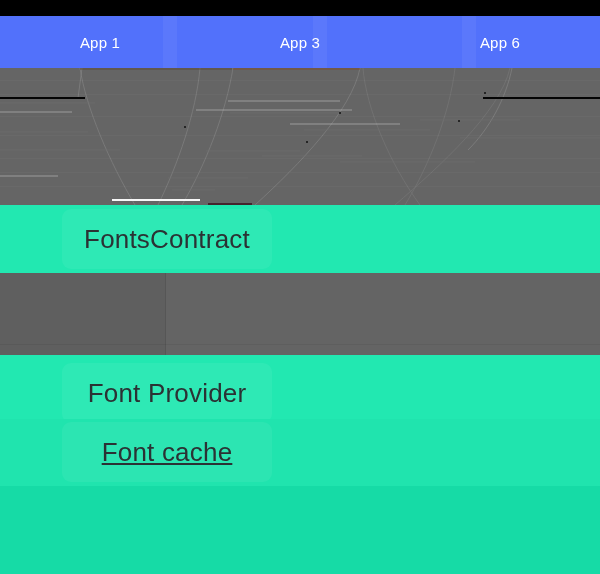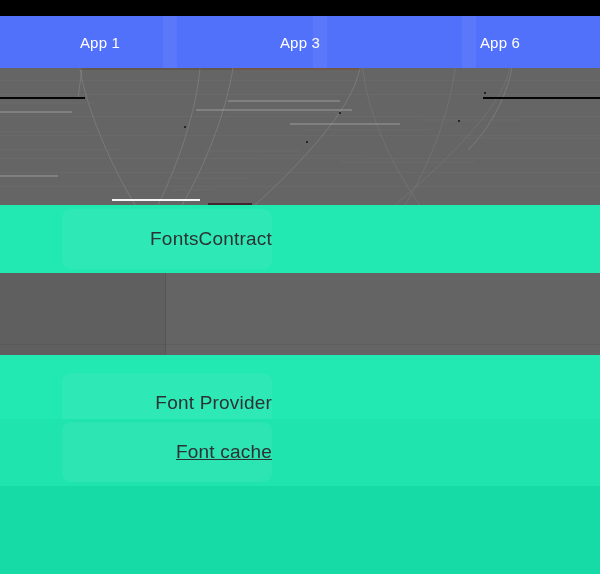--- a/index.html
+++ b/index.html
@@ -105,23 +105,23 @@
 
   
   .card {
     position: absolute;
     left: 62px;
     width: 210px;
     border-radius: 9px;
     background: rgba(255,255,255,0.055);
     display: flex;
     align-items: center;
-    justify-content: flex-end;
+    justify-content: center;
     color: #2b3234;
-    font-size: 19px;
+    font-size: 26px;
     letter-spacing: .2px;
   }
 
   .hairline {
     position: absolute;
     left: 0;
     width: 600px;
     height: 1px;
     background: rgba(0,0,0,0.055);
   }
@@ -229,21 +229,21 @@
     </div>
   </div>
 
   <div class="band band-gray" style="top:273px; height:82px;">
     <div class="band-gray-edge" style="top:0; height:82px;"></div>
     <div class="band-gray-seam" style="left:165px; top:0; height:82px;"></div>
     <div class="hairline" style="top:71px;"></div>
   </div>
 
   <div class="band band-green" style="top:355px; height:64px;">
-    <div class="card" style="top:18px; height:60px;">
+    <div class="card" style="top:8px; height:60px;">
       <span>Font Provider</span>
     </div>
   </div>
 
   <div class="band band-green-2" style="top:419px; height:67px;">
     <div class="card" style="top:3px; height:60px;text-decoration:underline;">
       <span>Font cache</span>
     </div>
   </div>
 

